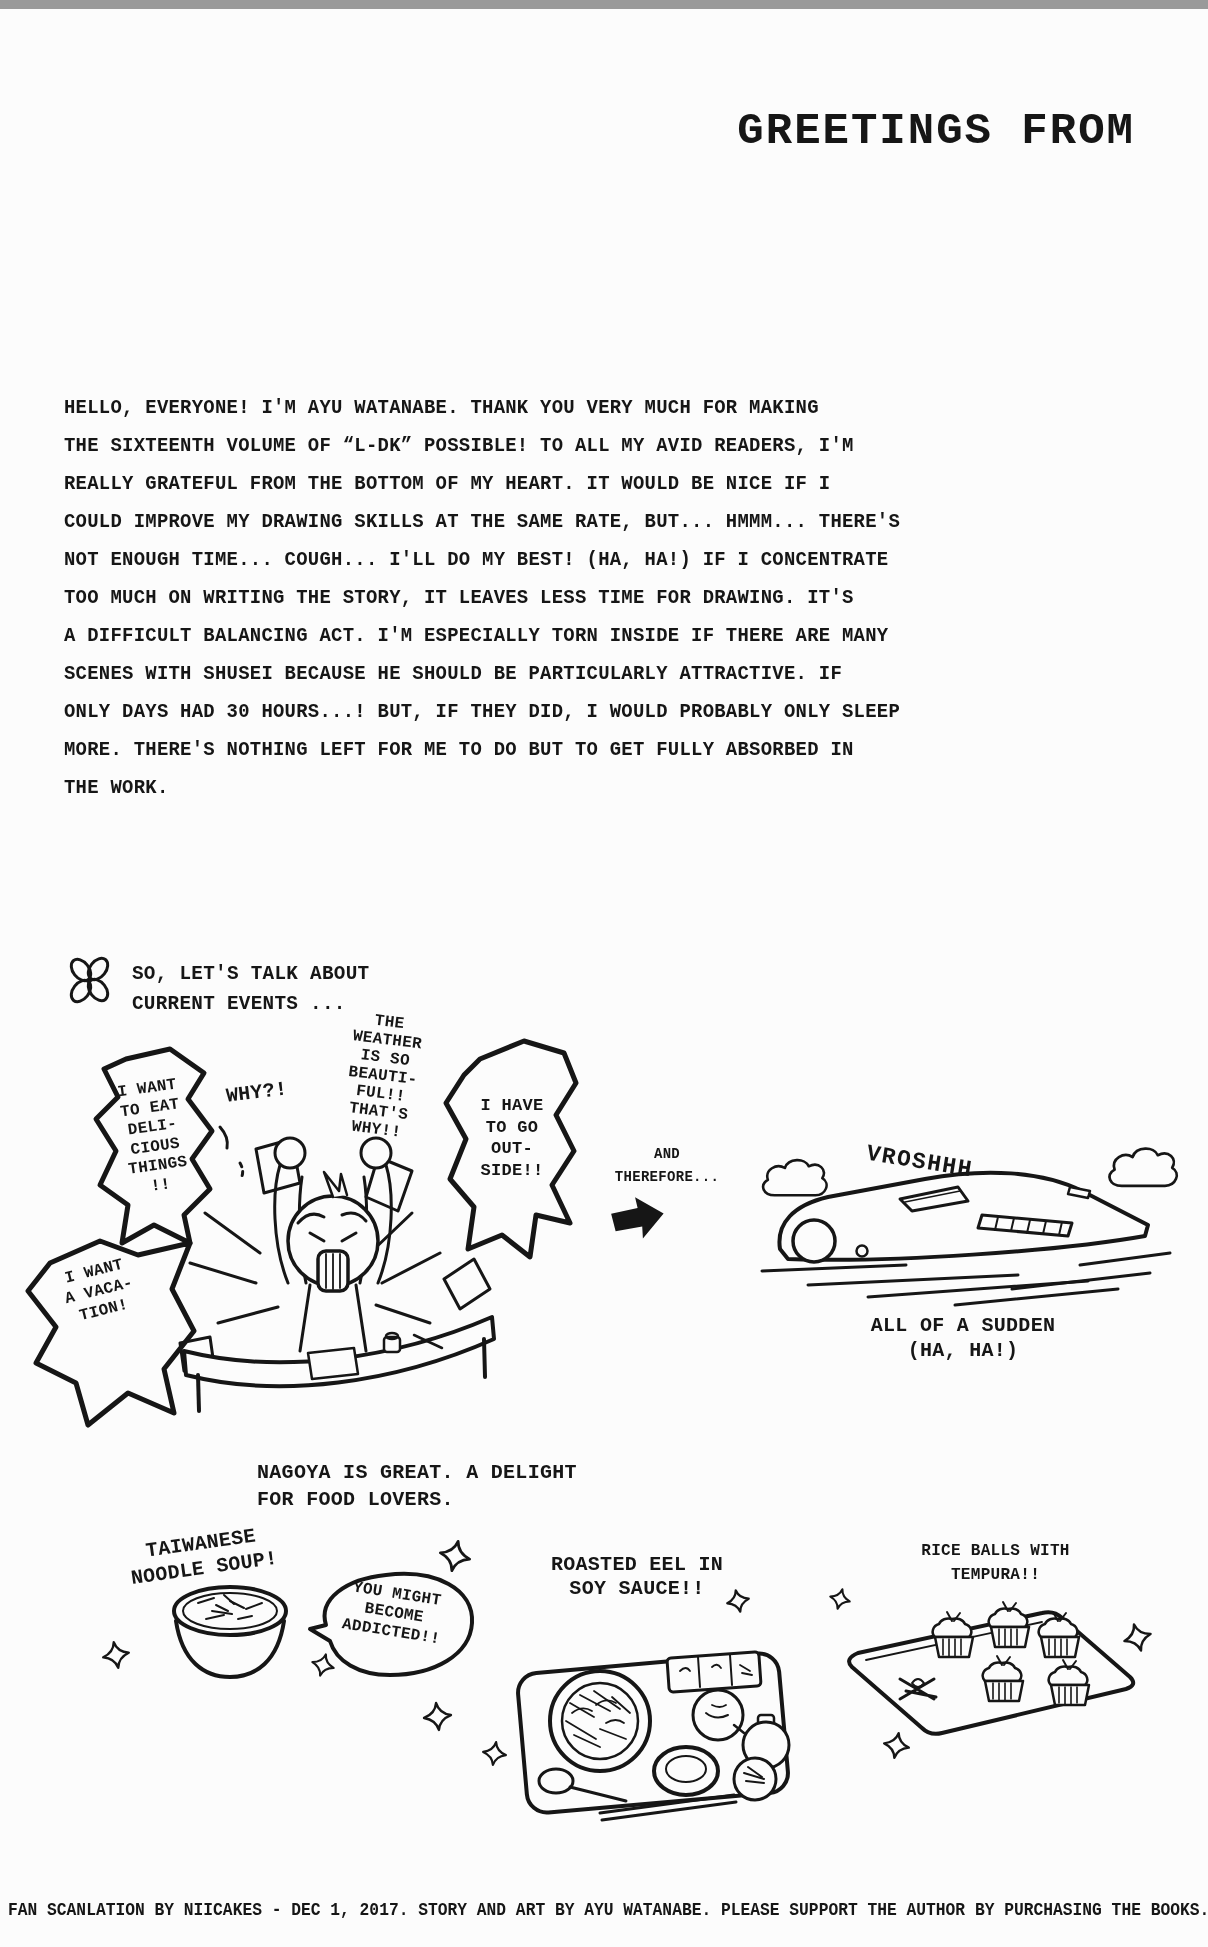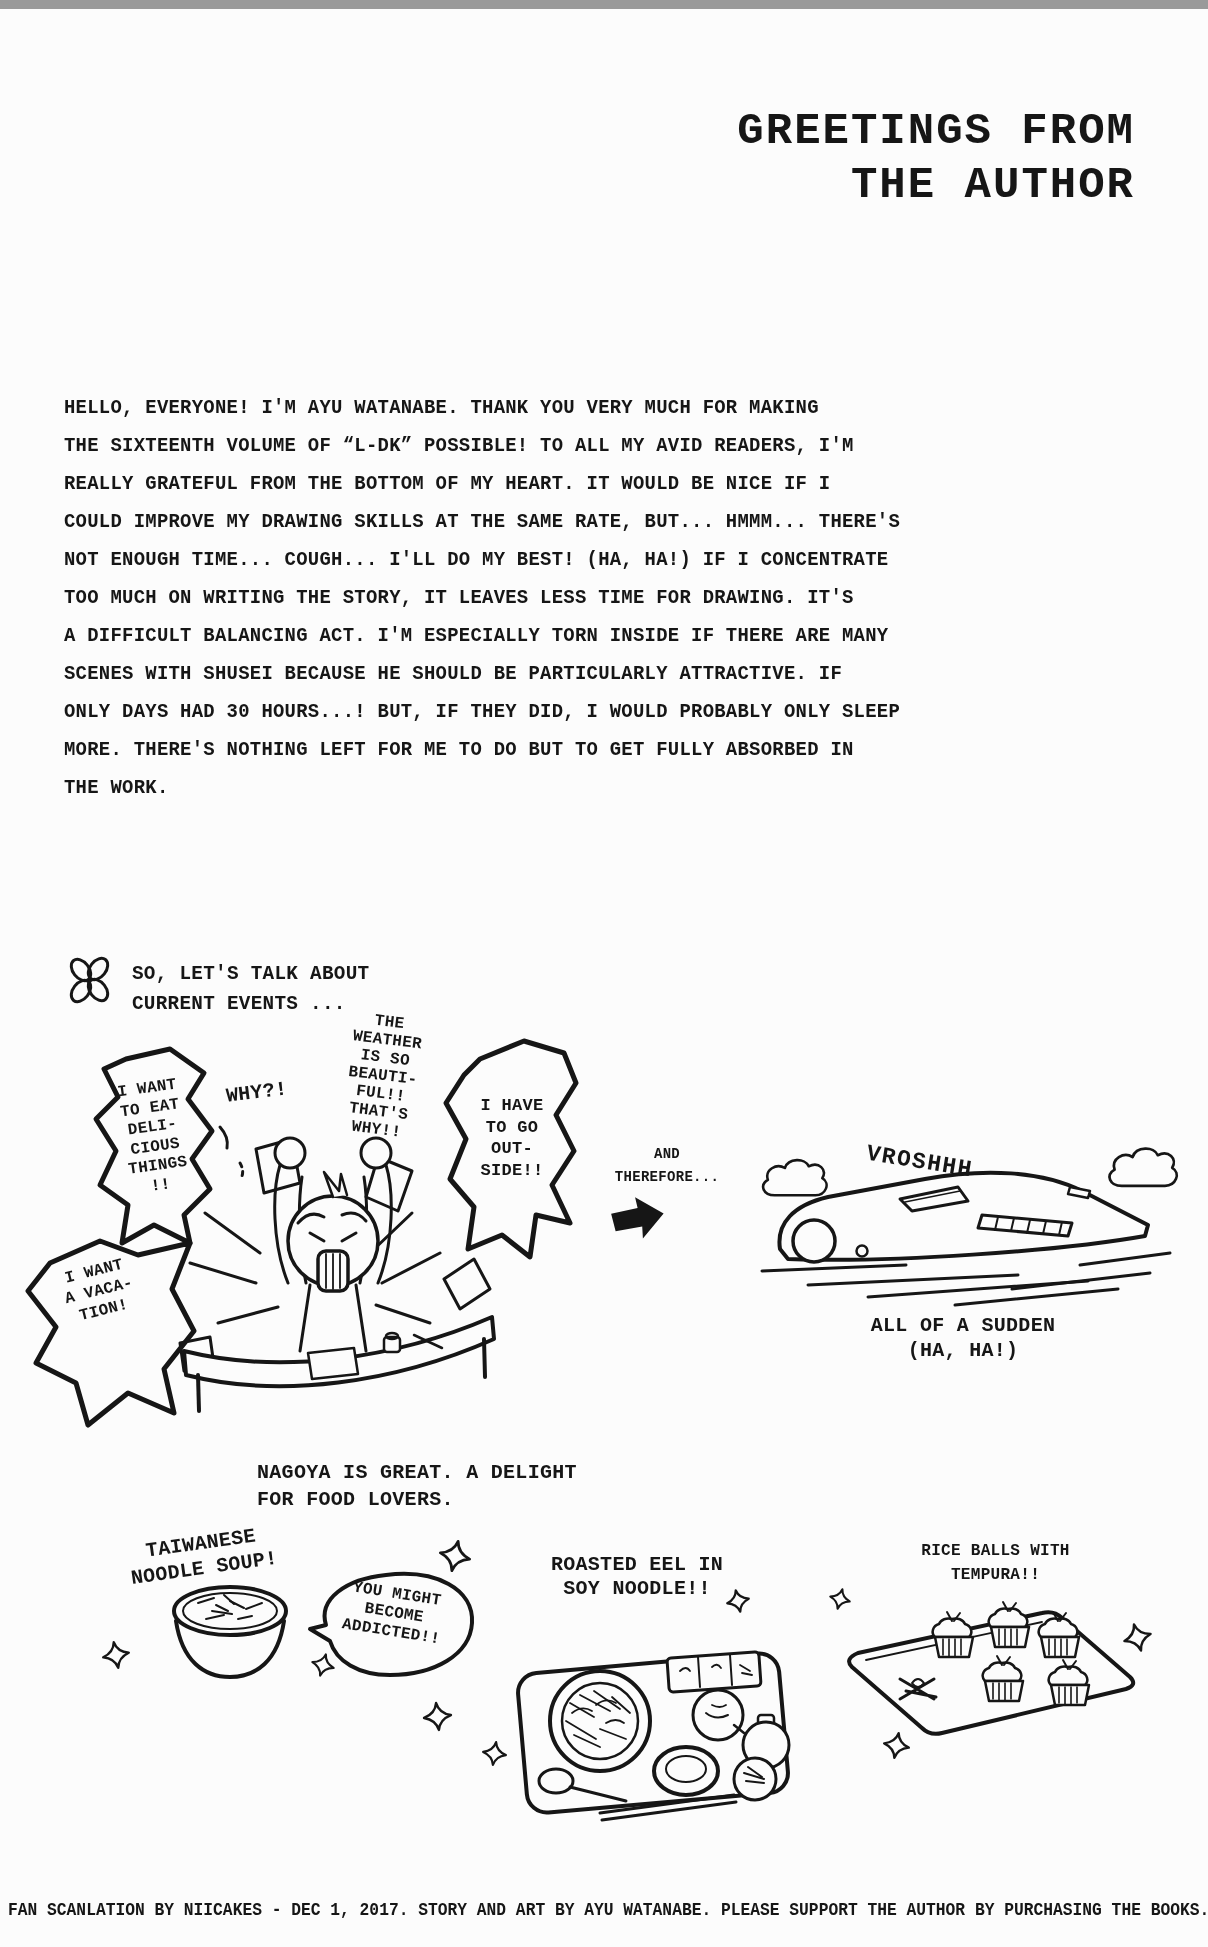--- a/index.html
+++ b/index.html
@@ -10,21 +10,20 @@
   .abs{position:absolute;}
   svg{overflow:visible;display:block;}
   .ink{stroke:#161616;fill:none;stroke-linecap:round;stroke-linejoin:round;}
 </style>
 </head>
 <body>
 
 <div class="page">
 
   <div class="t" style="right:73px;top:96px;font-size:44px;letter-spacing:2px;text-align:right;line-height:1.2;">GREETINGS FROM</div>
-  <div class="t" style="right:73px;top:150px;font-size:44px;letter-spacing:2px;text-align:right;line-height:1.2;">THE AUTHOR</div>
 
   <div class="t" style="left:64px;top:380px;font-size:21px;line-height:38px;white-space:pre;transform:scaleX(.9);transform-origin:top left;">HELLO, EVERYONE! I'M AYU WATANABE. THANK YOU VERY MUCH FOR MAKING
 THE SIXTEENTH VOLUME OF “L-DK” POSSIBLE! TO ALL MY AVID READERS, I'M
 REALLY GRATEFUL FROM THE BOTTOM OF MY HEART. IT WOULD BE NICE IF I
 COULD IMPROVE MY DRAWING SKILLS AT THE SAME RATE, BUT... HMMM... THERE'S
 NOT ENOUGH TIME... COUGH... I'LL DO MY BEST! (HA, HA!) IF I CONCENTRATE
 TOO MUCH ON WRITING THE STORY, IT LEAVES LESS TIME FOR DRAWING. IT'S
 A DIFFICULT BALANCING ACT. I'M ESPECIALLY TORN INSIDE IF THERE ARE MANY
 SCENES WITH SHUSEI BECAUSE HE SHOULD BE PARTICULARLY ATTRACTIVE. IF
 ONLY DAYS HAD 30 HOURS...! BUT, IF THEY DID, I WOULD PROBABLY ONLY SLEEP
@@ -175,21 +174,21 @@
   </svg>
 
   <svg class="abs" style="left:306px;top:1554px" width="175" height="125" viewBox="0 0 175 125">
     <path class="ink" stroke-width="4" fill="#fcfcfc" d="M20,62 C12,36 40,16 80,12 C130,6 168,26 166,60 C164,92 128,112 84,112 C52,112 30,98 24,78 L4,66 Z"></path>
   </svg>
   <div class="t c" style="left:330px;top:1576px;width:128px;font-size:16px;line-height:19px;transform:rotate(9deg);">YOU MIGHT
 BECOME
 ADDICTED!!</div>
 
   <div class="t c" style="left:542px;top:1544px;width:190px;font-size:20px;line-height:24px;">ROASTED EEL IN
-SOY NOODLE!!</div>
+SOY SAUCE!!</div>
   <svg class="abs" style="left:508px;top:1624px" width="290" height="195" viewBox="0 0 290 195">
     <g class="ink" stroke-width="3">
       <rect x="14" y="30" width="262" height="140" rx="20" transform="rotate(-5 145 100)" stroke-width="4" fill="#fcfcfc"></rect>
       <circle cx="92" cy="88" r="50" stroke-width="4" fill="#fcfcfc"></circle>
       <circle cx="92" cy="88" r="38" stroke-width="2.5"></circle>
       <g stroke-width="1.8">
         <path d="M62,70 l24,14"></path>
           <path d="M58,88 l30,18"></path>
           <path d="M72,62 l30,16"></path>
           <path d="M86,58 l26,18"></path>

